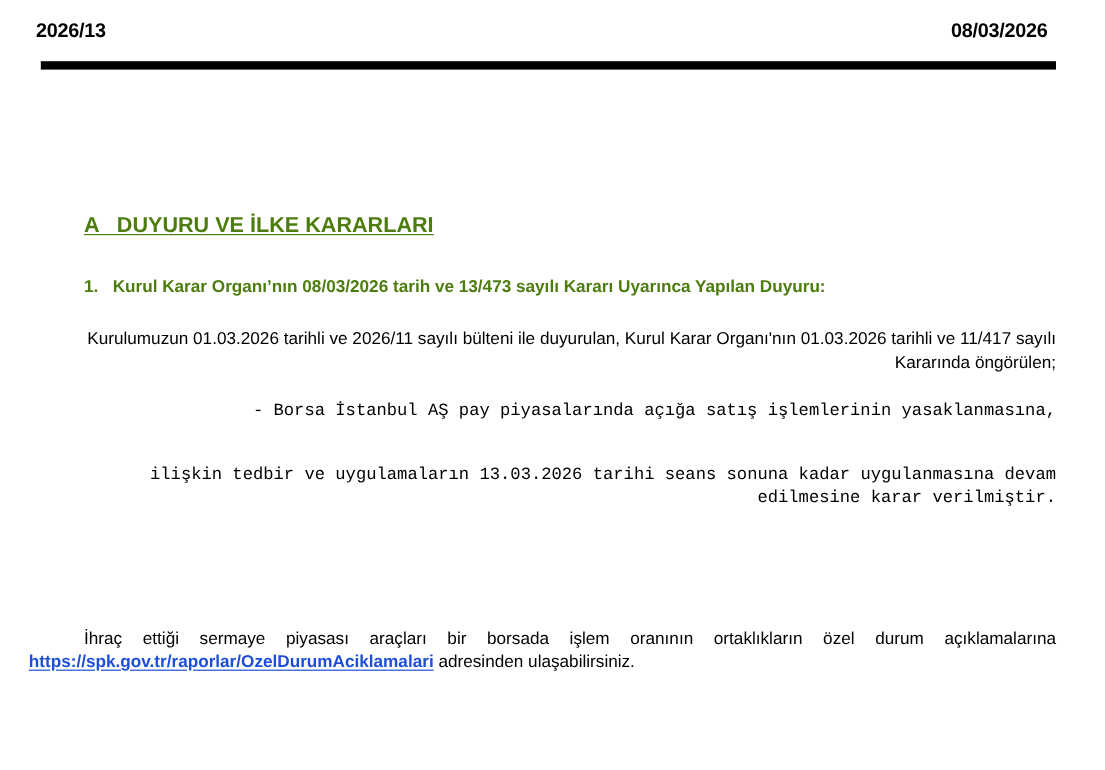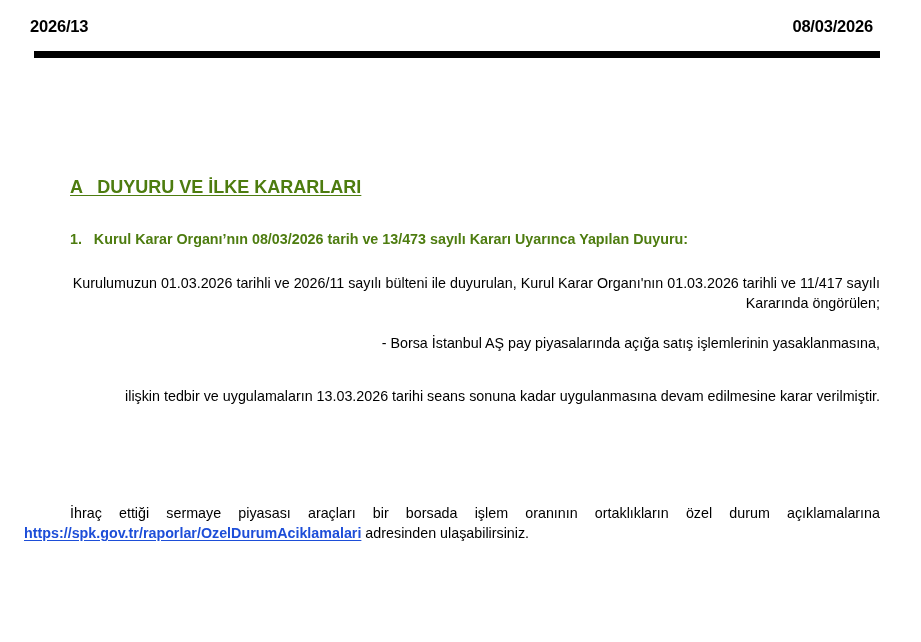--- a/index.html
+++ b/index.html
@@ -80,20 +80,21 @@
   }
   .para.indent {
     text-indent: 46px;
   }
   .para.justify {
     text-align: justify;
     text-justify: inter-word;
   }
   .para.dash {
     margin-left: 46px;
+    font-family: Liberation Mono, monospace;
   }
 
   .gap-36 { height: 36px; }
   .gap-28 { height: 28px; }
   .gap-21 { height: 21px; }
   .gap-17 { height: 17px; }
   .gap-62 { height: 62px; }
 
   .doc-link {
     color: #1d4ed8;

